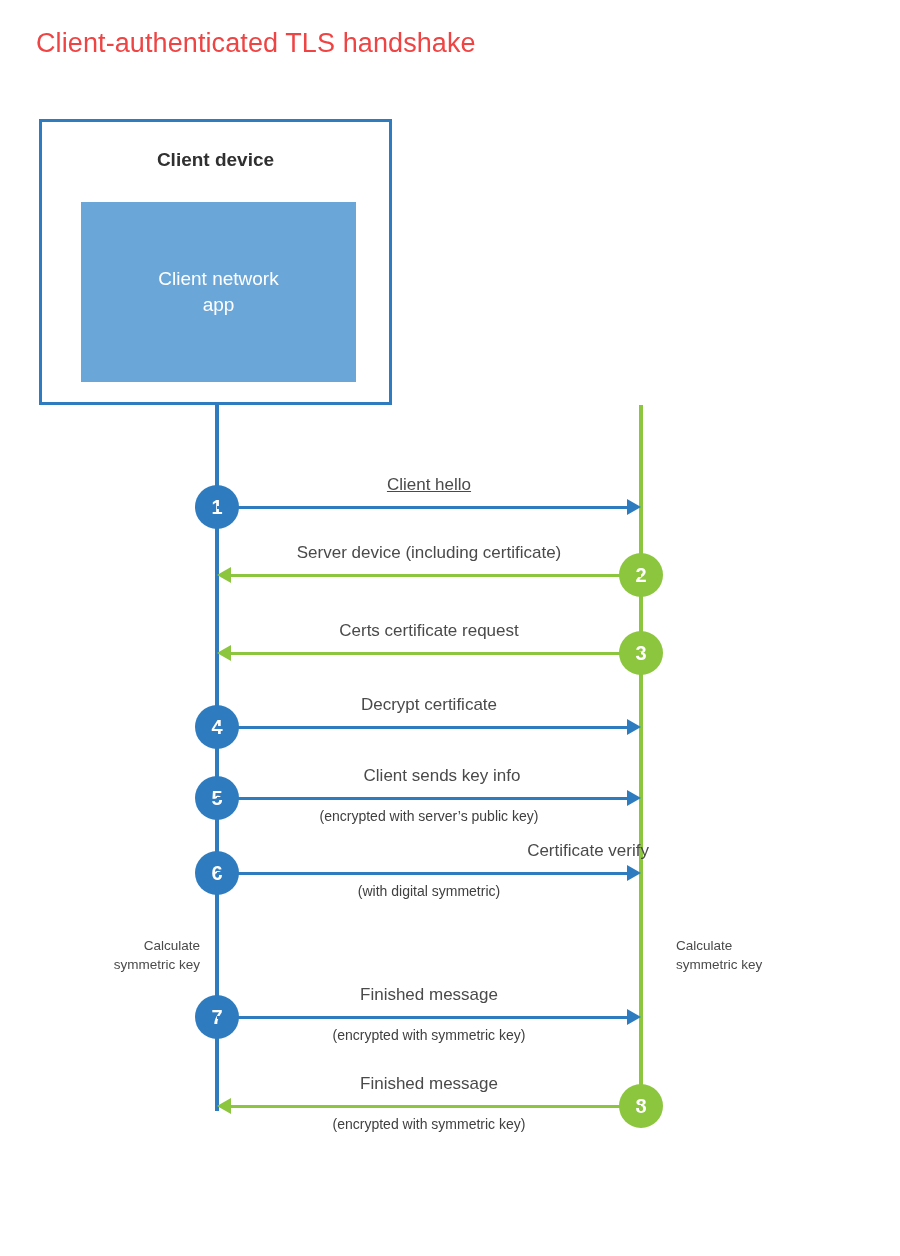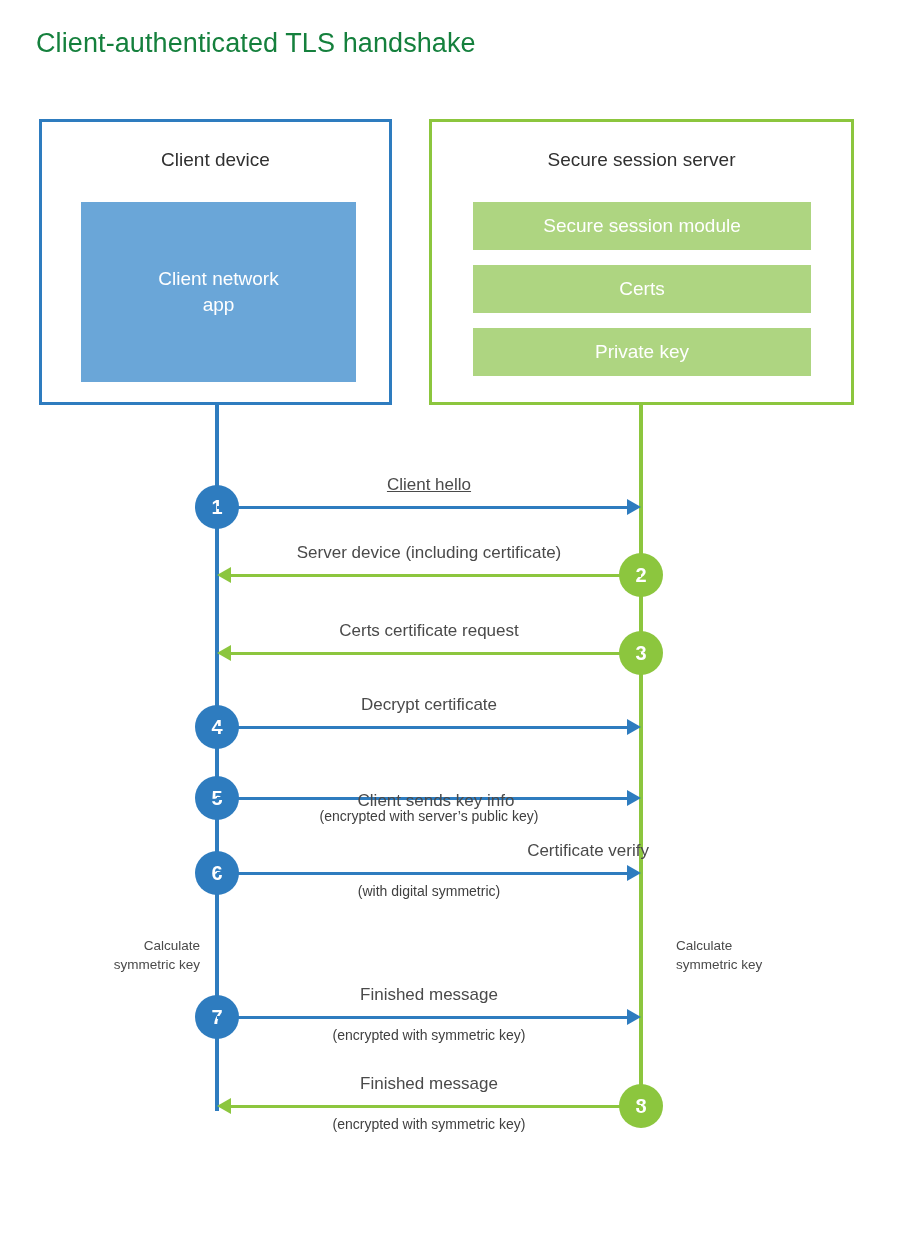--- a/index.html
+++ b/index.html
@@ -19,21 +19,21 @@
     position: relative;
     width: 900px;
     height: 1256px;
   }
   .page-title {
     position: absolute;
     left: 36px;
     top: 28px;
     font-size: 27px;
     font-weight: 400;
-    color: #15803d;
+    color: #ef4444;
     letter-spacing: 0.1px;
     white-space: nowrap;
   }
 
   
   .endpoint-box {
     position: absolute;
     box-sizing: border-box;
     background: #ffffff;
   }
@@ -51,21 +51,21 @@
     height: 286px;
     border: 3px solid #8CC63E;
   }
   .endpoint-title {
     position: absolute;
     top: 27px;
     left: 0;
     right: 0;
     text-align: center;
     font-size: 19px;
-    font-weight: normal;
+    font-weight: bold;
     color: #303030;
   }
   #client-app {
     position: absolute;
     left: 39px;
     top: 80px;
     width: 275px;
     height: 180px;
     background: #6AA6D8;
     color: #ffffff;
@@ -203,28 +203,20 @@
 <div id="stage">
 
   <div class="page-title">Client-authenticated TLS handshake</div>
 
   <div class="endpoint-box" id="client-box">
     <div class="endpoint-title">Client device</div>
     <div id="client-app" style="white-space: pre-line;">Client network
 app</div>
   </div>
 
-  <div class="endpoint-box" id="server-box">
-    <div class="endpoint-title">Secure session server</div>
-    <div id="server-items">
-        <div class="server-item">Secure session module</div>
-        <div class="server-item">Certs</div>
-        <div class="server-item">Private key</div>
-      </div>
-  </div>
 
   <div class="lifeline" id="client-lifeline"></div>
   <div class="lifeline" id="server-lifeline"></div>
 
   <div id="messages">
       <div class="step-circle client-side" style="top: 485px;">1</div>
       <div class="msg-row" style="top: 507px;">
         <div class="msg-line to-server" style="left: 217px; width: 412px;"></div>
         <div class="arrow-head right" style="left: 627px;"></div>
         <div class="msg-label" style="left: 209px; text-decoration: underline;">Client hello</div>
@@ -244,21 +236,21 @@
       <div class="step-circle client-side" style="top: 705px;">4</div>
       <div class="msg-row" style="top: 727px;">
         <div class="msg-line to-server" style="left: 217px; width: 412px;"></div>
         <div class="arrow-head right" style="left: 627px;"></div>
         <div class="msg-label" style="left: 209px;">Decrypt certificate</div>
       </div>
       <div class="step-circle client-side" style="top: 776px;">5</div>
       <div class="msg-row" style="top: 798px;">
         <div class="msg-line to-server" style="left: 217px; width: 412px;"></div>
         <div class="arrow-head right" style="left: 627px;"></div>
-        <div class="msg-label" style="left: 216px; margin-top: 25px;">Client sends key info</div>
+        <div class="msg-label" style="left: 222px;">Client sends key info</div>
         <div class="msg-sublabel" style="left: 209px;">(encrypted with server’s public key)</div>
       </div>
       <div class="step-circle client-side" style="top: 851px;">6</div>
       <div class="msg-row" style="top: 873px;">
         <div class="msg-line to-server" style="left: 217px; width: 412px;"></div>
         <div class="arrow-head right" style="left: 627px;"></div>
         <div class="msg-label" style="left: 209px; text-align: right;">Certificate verify</div>
         <div class="msg-sublabel" style="left: 209px;">(with digital symmetric)</div>
       </div>
       <div class="step-circle client-side" style="top: 995px;">7</div>

